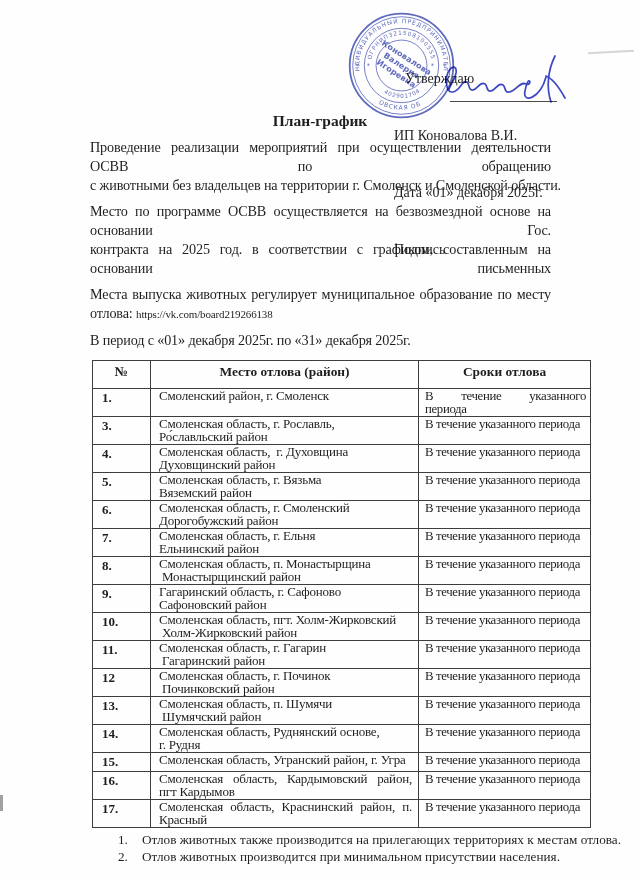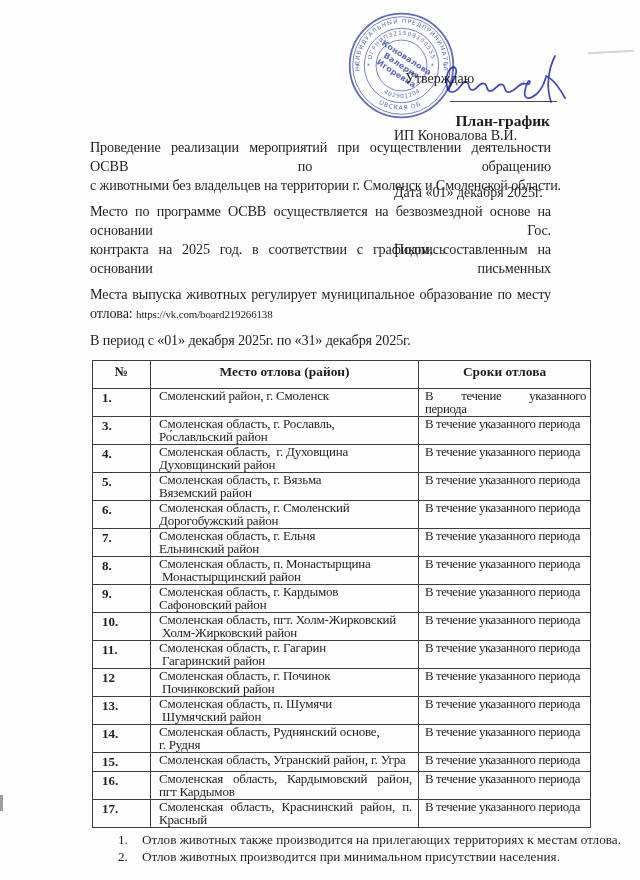--- a/index.html
+++ b/index.html
@@ -13,21 +13,21 @@
   
   .stamp{position:absolute;left:345px;top:9px;width:113px;height:113px;opacity:.82;mix-blend-mode:multiply;}
   .approval{position:absolute;left:394px;top:31px;font-size:14px;line-height:19px;white-space:pre;}
   .ap-indent{padding-left:11px;}
   .signature{position:absolute;left:438px;top:50px;width:132px;height:56px;mix-blend-mode:multiply;}
   .sig-underline{position:absolute;left:450px;top:101px;width:107px;height:0;border-bottom:1.4px solid #4a4a4a;}
   .artifact{position:absolute;left:588px;top:51px;width:46px;height:2px;background:#c7c7c7;transform:rotate(-3deg);opacity:.75;}
   .edge-mark{position:absolute;left:0;top:795px;width:3px;height:16px;background:#8a8a8a;opacity:.8;}
 
   
-  .title{margin:112px 0 0 90px;width:460px;text-align:right;
+  .title{margin:112px 0 0 90px;width:460px;text-align:center;
          font-size:15.5px;line-height:18px;font-weight:bold;}
   .paras{margin:8px 0 0 90px;width:461px;font-size:14.2px;line-height:19px;letter-spacing:-0.15px;}
   .para{margin-bottom:7px;}
   .pline.just{text-align:justify;text-align-last:justify;}
   .pline.plain{white-space:pre;}
   .url{font-family:Liberation Serif, serif;font-size:11px;}
 
   
   .sched{margin:10px 0 0 92px;width:498px;border-collapse:collapse;table-layout:fixed;
          font-size:13px;}
@@ -207,21 +207,21 @@
             <div class="cl plain">Смоленская область, п. Монастырщина</div>
             <div class="cl plain"> Монастырщинский район</div>
           </td>
           <td class="term">
             <div class="cl plain">В течение указанного периода</div>
           </td>
         </tr>
         <tr>
           <td class="num">9.</td>
           <td class="place">
-            <div class="cl plain">Смоленская область, г. Кардымов</div>
+            <div class="cl plain">Гагаринский область, г. Сафоново</div>
             <div class="cl plain">Сафоновский район</div>
           </td>
           <td class="term">
             <div class="cl plain">В течение указанного периода</div>
           </td>
         </tr>
         <tr>
           <td class="num">10.</td>
           <td class="place">
             <div class="cl plain">Смоленская область, пгт. Холм-Жирковский</div>

